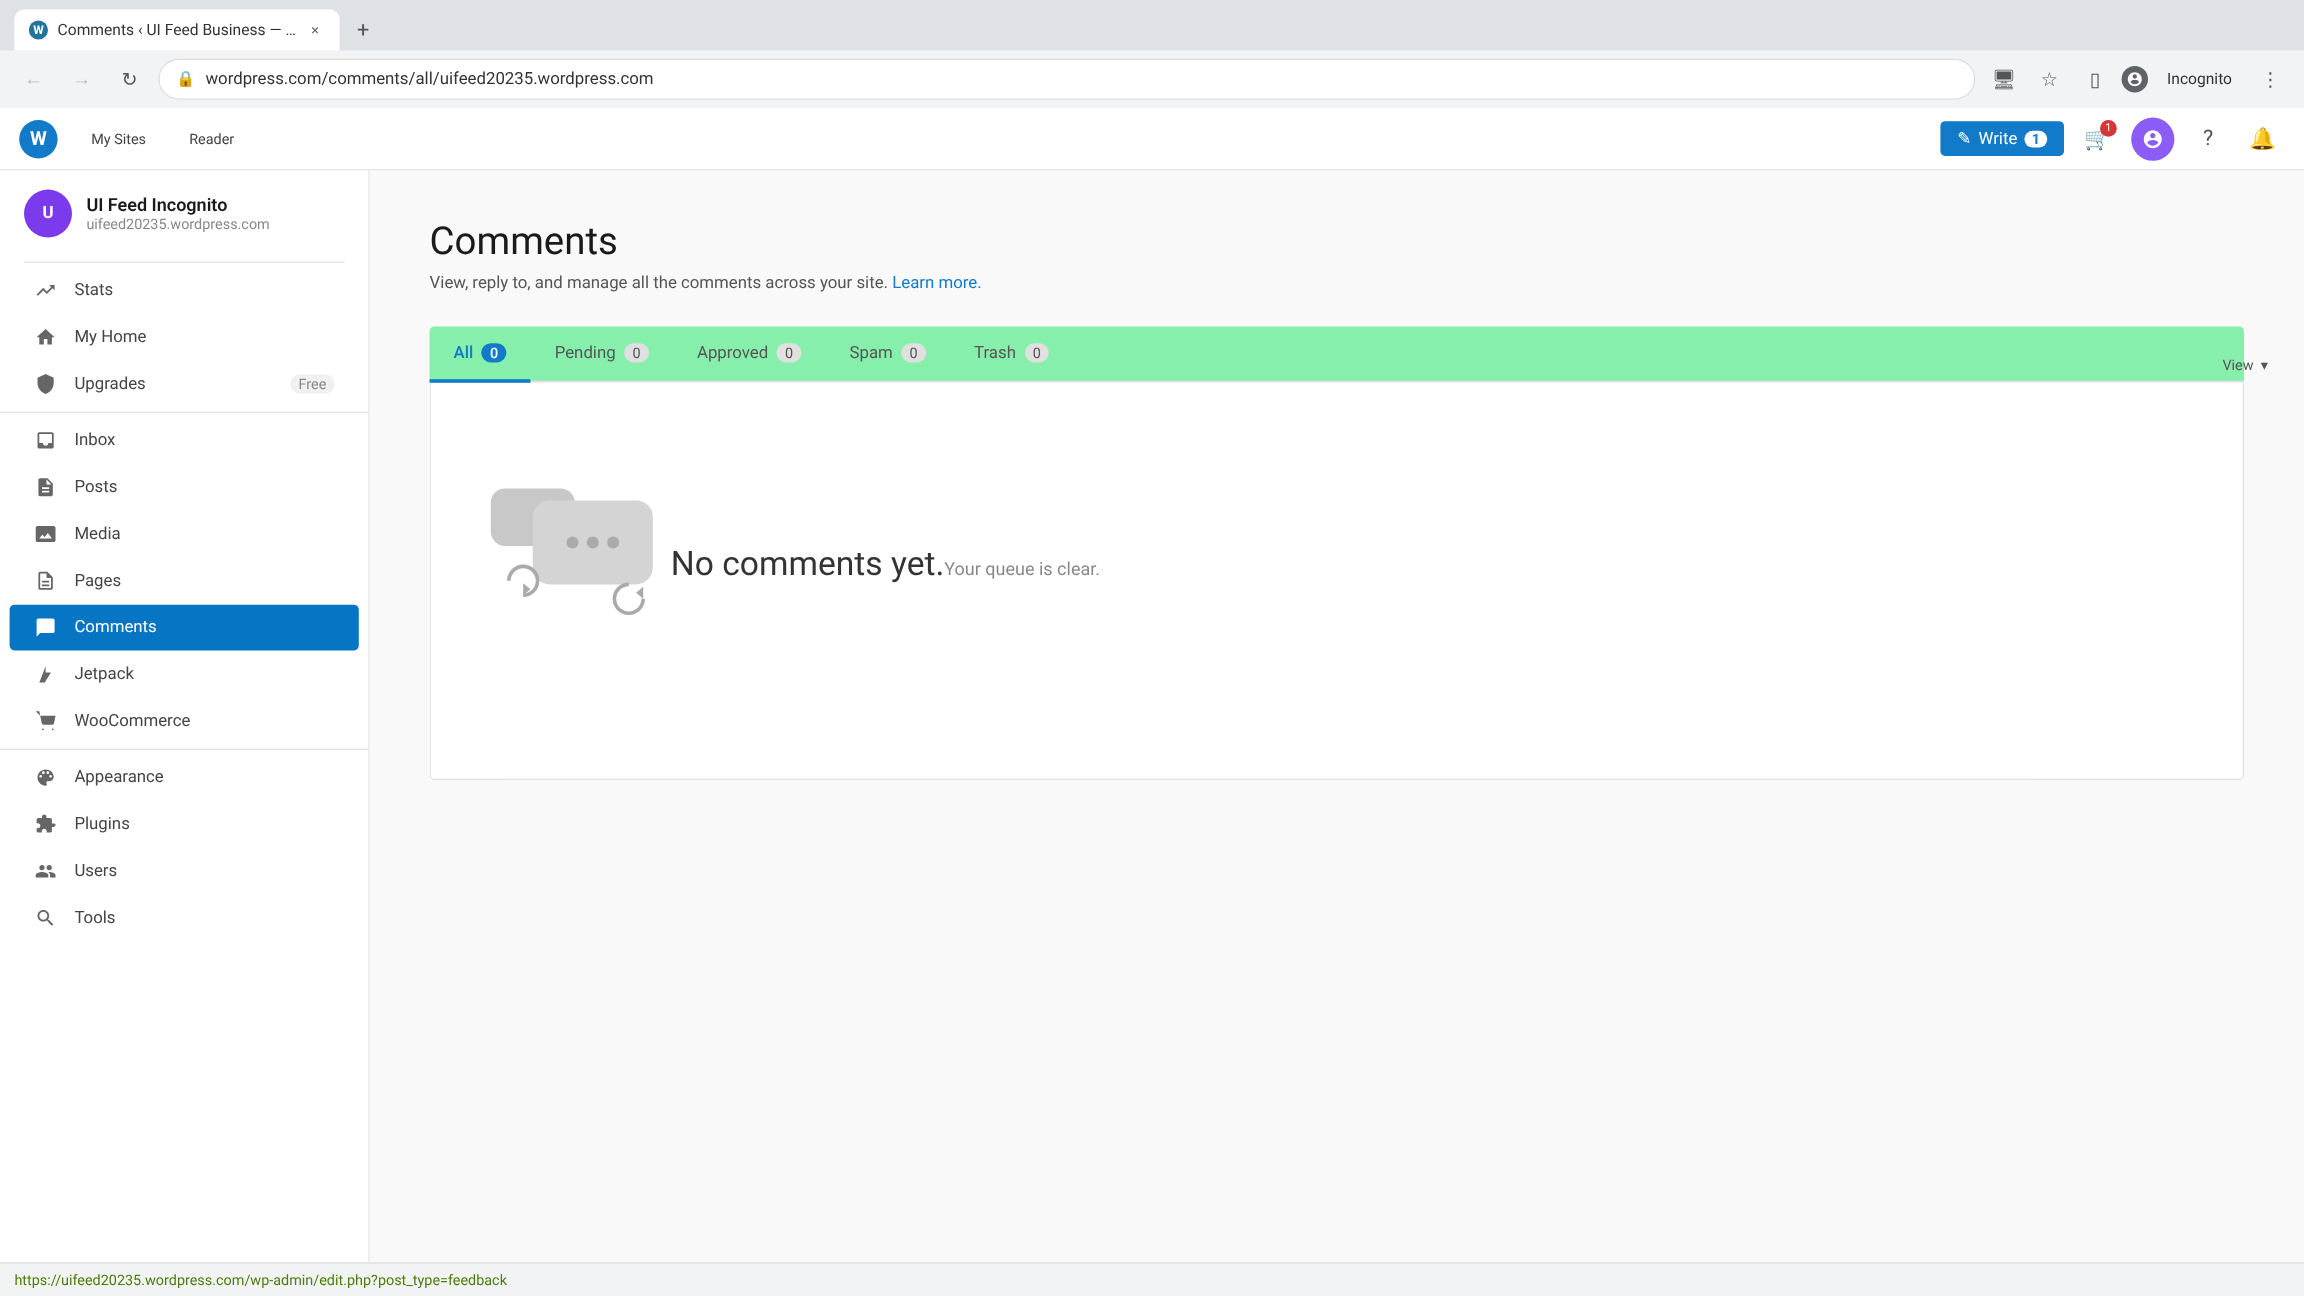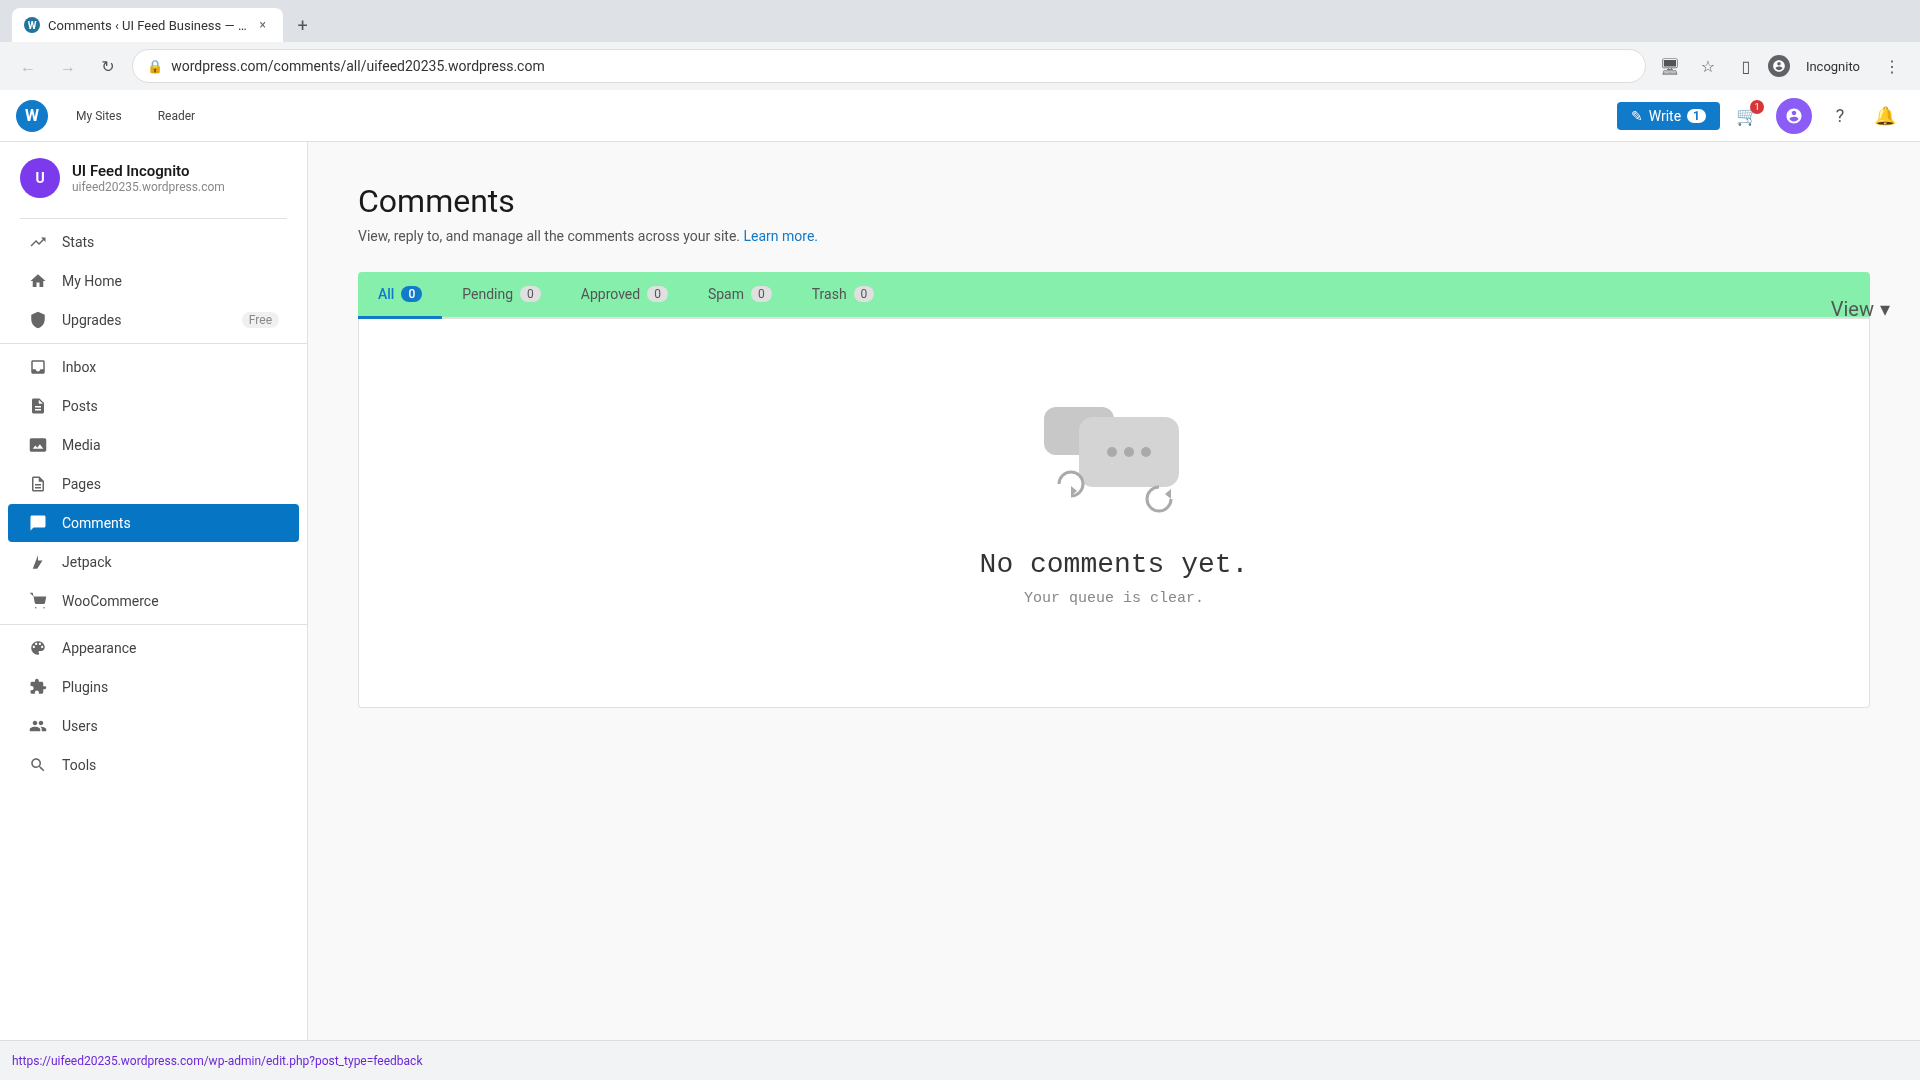--- a/index.html
+++ b/index.html
@@ -281,21 +281,21 @@
       overflow-y: auto;
       padding: 40px 50px;
     }
     .view-toggle {
       position: absolute;
       right: 30px;
       top: 155px;
       display: flex;
       align-items: center;
       gap: 6px;
-      font-size: 20px;
+      font-size: 12px;
       color: #555;
       cursor: pointer;
     }
     .page-title {
       font-size: 32px;
       font-weight: 400;
       color: #1a1a1a;
       margin-bottom: 8px;
     }
     .page-description {
@@ -344,25 +344,24 @@
       color: #fff;
     }
 
     
     .empty-state {
       background: #fff;
       border: 1px solid #e0e0e0;
       border-top: none;
       border-radius: 0 0 4px 4px;
       display: flex;
-      flex-direction: column;
+      flex-direction: row;
       align-items: center;
       justify-content: flex-start;
       padding: 80px 40px 100px;
-      font-family: Liberation Mono, monospace;
     }
     .comment-illustration {
       width: 160px;
       height: 120px;
       margin-bottom: 30px;
       position: relative;
       display: flex;
       align-items: center;
       justify-content: center;
     }
@@ -376,28 +375,28 @@
       font-size: 15px;
       color: #888;
     }
 
     
     .status-bar {
       position: fixed;
       bottom: 0;
       left: 0;
       right: 0;
-      height: 40px;
+      height: 28px;
       background: #f1f3f4;
       border-top: 1px solid #ddd;
       display: flex;
       align-items: center;
       padding: 0 12px;
       font-size: 12px;
-      color: #6d28d9;
+      color: #4d7c0f;
       z-index: 100;
     }
 
     
     .app-wrapper {
       width: 1920px;
       height: 1080px;
       overflow: hidden;
       position: relative;
     }

